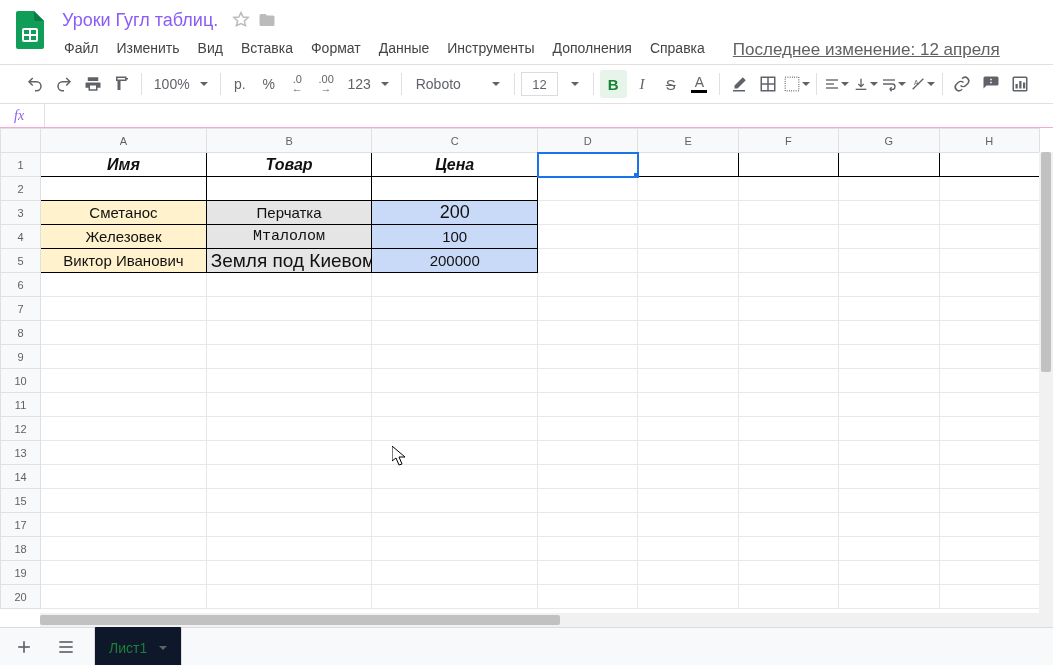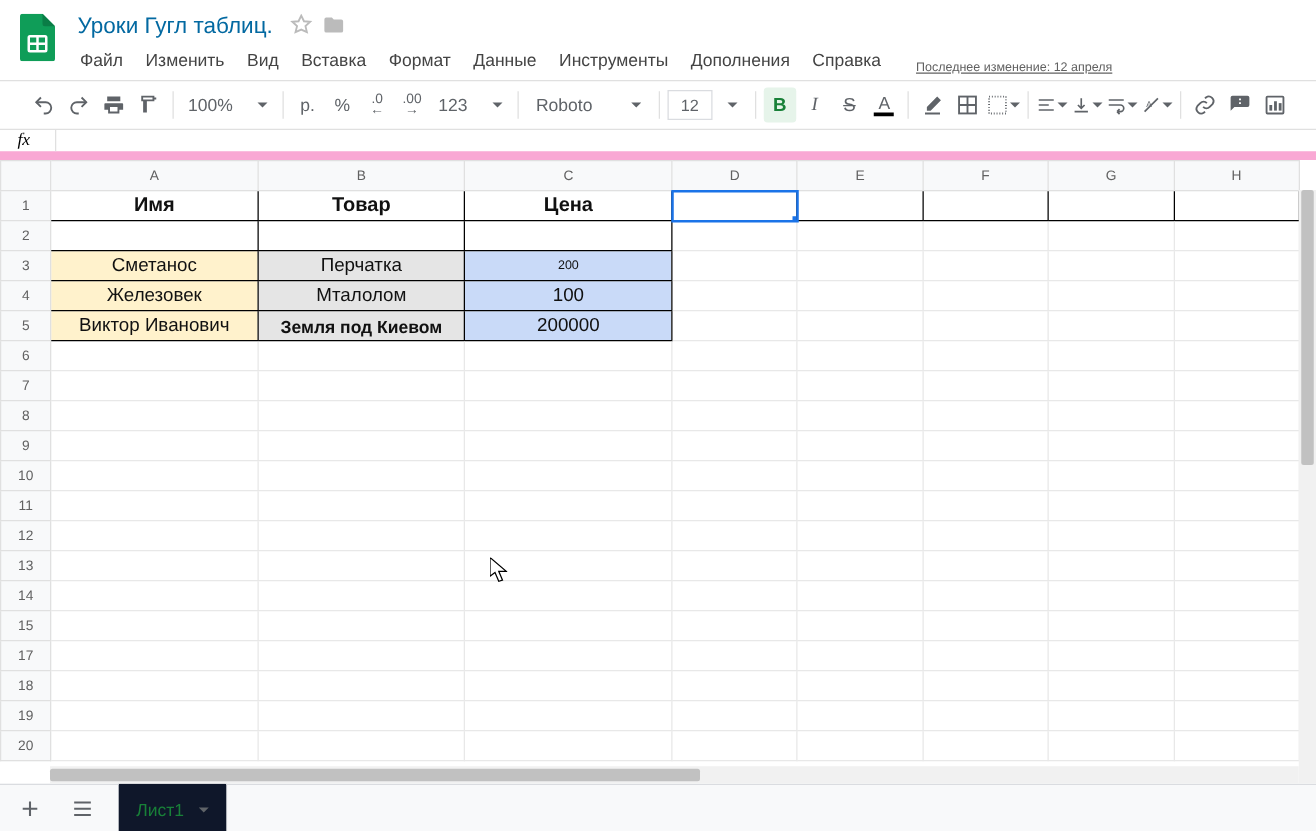--- a/index.html
+++ b/index.html
@@ -39,21 +39,21 @@
     flex-direction: column;
   }
   .title-row {
     display: flex;
     align-items: center;
     height: 28px;
     gap: 8px;
   }
   .doc-title {
     font-size: 18px;
-    color: #0369a1;
+    color: #8b5cf6;
     padding: 2px 6px;
     border-radius: 3px;
   }
   .title-icon {
     color: #bbb;
     display: inline-flex;
     align-items: center;
   }
   .menu-bar {
     display: flex;
@@ -62,21 +62,21 @@
     gap: 2px;
   }
   .menu-item {
     padding: 4px 8px;
     font-size: 14px;
     color: #444;
     border-radius: 3px;
   }
   .last-change {
     margin-left: 18px;
-    font-size: 10px;
+    font-size: 17px;
     color: #616161;
     text-decoration: underline;
   }
 
   
   .toolbar {
     border-top: 1px solid #e0e0e0;
     border-bottom: 1px solid #e0e0e0;
     height: 40px;
     display: flex;
@@ -101,21 +101,21 @@
     background: #e0e0e0;
     margin: 0 4px;
   }
   .tb-text {
     display: inline-flex;
     align-items: center;
     padding: 0 6px;
     height: 28px;
     font-size: 14px;
     color: #5f6368;
-    gap: 18px;
+    gap: 8px;
   }
   .tb-btn.active {
     background: #e6f4ea;
     color: #188038;
     border-radius: 3px;
   }
   .caret {
     border-left: 4px solid transparent;
     border-right: 4px solid transparent;
     border-top: 4px solid #5f6368;
@@ -140,23 +140,23 @@
     align-items: center;
     justify-content: center;
     font-size: 13px;
   }
 
   
   .formula-bar {
     height: 24px;
     display: flex;
     align-items: center;
-    border-bottom: 7px solid #f9a8d4;
+    border-bottom: 1px solid #f9a8d4;
     font-style: italic;
-    color: #000000;
+    color: #8b5cf6;
     padding-left: 14px;
     font-size: 14px;
   }
   .fx-label {
     width: 30px;
     font-family: "Times New Roman", serif;
   }
   .fx-sep {
     width: 1px;
     height: 100%;
@@ -204,21 +204,21 @@
     border: 1px solid #e8e8e8;
     height: 24px;
     font-size: 14px;
     text-align: center;
     padding: 0 4px;
     color: #111;
     white-space: nowrap;
     overflow: hidden;
   }
   
-  tr.r1 td.cell { font-weight: 700; border: 1px solid #000; }
+  tr.r1 td.cell { font-weight: 700; border: 1px solid #000; font-style: italic; }
   .bg-yellow { background: #fff2cc; }
   .bg-green  { background: #e5e5e5; }
   .bg-blue   { background: #c9daf8; }
 
   
   .active-cell {
     outline: 2px solid #1a73e8;
     outline-offset: -1px;
     position: relative;
   }
@@ -551,42 +551,42 @@
           <td class="cell"></td>
           <td class="cell"></td>
           <td class="cell"></td>
           <td class="cell"></td>
           <td class="cell"></td>
         </tr>
         <tr class="r3">
           <td class="rh">3</td>
           <td class="cell bg-yellow" style="border: 1px solid rgb(0, 0, 0); font-size: 15px; text-align: center;">Сметанос</td>
           <td class="cell bg-green" style="border: 1px solid rgb(0, 0, 0); font-size: 15px;">Перчатка</td>
-          <td class="cell bg-blue" style="border: 1px solid rgb(0, 0, 0); font-size: 10px;">200</td>
+          <td class="cell bg-blue" style="border: 1px solid rgb(0, 0, 0); font-size: 18px;">200</td>
           <td class="cell"></td>
           <td class="cell"></td>
           <td class="cell"></td>
           <td class="cell"></td>
           <td class="cell"></td>
         </tr>
         <tr class="r4">
           <td class="rh">4</td>
           <td class="cell bg-yellow" style="border: 1px solid rgb(0, 0, 0); font-size: 15px;">Железовек</td>
-          <td class="cell bg-green" style="border: 1px solid rgb(0, 0, 0); font-size: 15px;">Мталолом</td>
+          <td class="cell bg-green" style="border: 1px solid rgb(0, 0, 0); font-size: 15px; font-family: Liberation Mono, monospace;">Мталолом</td>
           <td class="cell bg-blue" style="border: 1px solid rgb(0, 0, 0); font-size: 15px;">100</td>
           <td class="cell"></td>
           <td class="cell"></td>
           <td class="cell"></td>
           <td class="cell"></td>
           <td class="cell"></td>
         </tr>
         <tr class="r5">
           <td class="rh">5</td>
           <td class="cell bg-yellow" style="border: 1px solid rgb(0, 0, 0); font-size: 15px;">Виктор Иванович</td>
-          <td class="cell bg-green" style="border: 1px solid rgb(0, 0, 0); font-size: 14px; font-weight: bold;">Земля под Киевом</td>
+          <td class="cell bg-green" style="border: 1px solid rgb(0, 0, 0); font-size: 19px;">Земля под Киевом</td>
           <td class="cell bg-blue" style="border: 1px solid rgb(0, 0, 0); font-size: 15px;">200000</td>
           <td class="cell"></td>
           <td class="cell"></td>
           <td class="cell"></td>
           <td class="cell"></td>
           <td class="cell"></td>
         </tr>
         <tr class="r6">
           <td class="rh">6</td>
           <td class="cell"></td>

